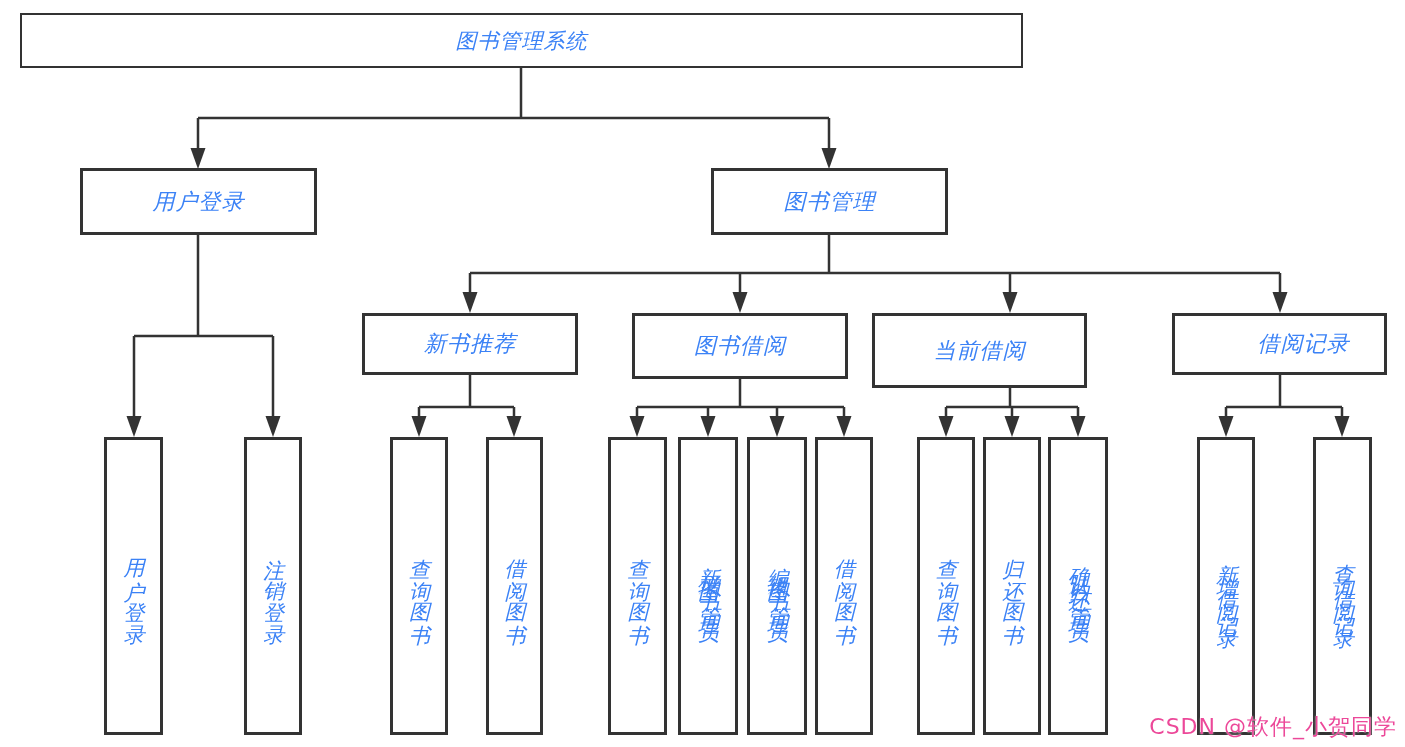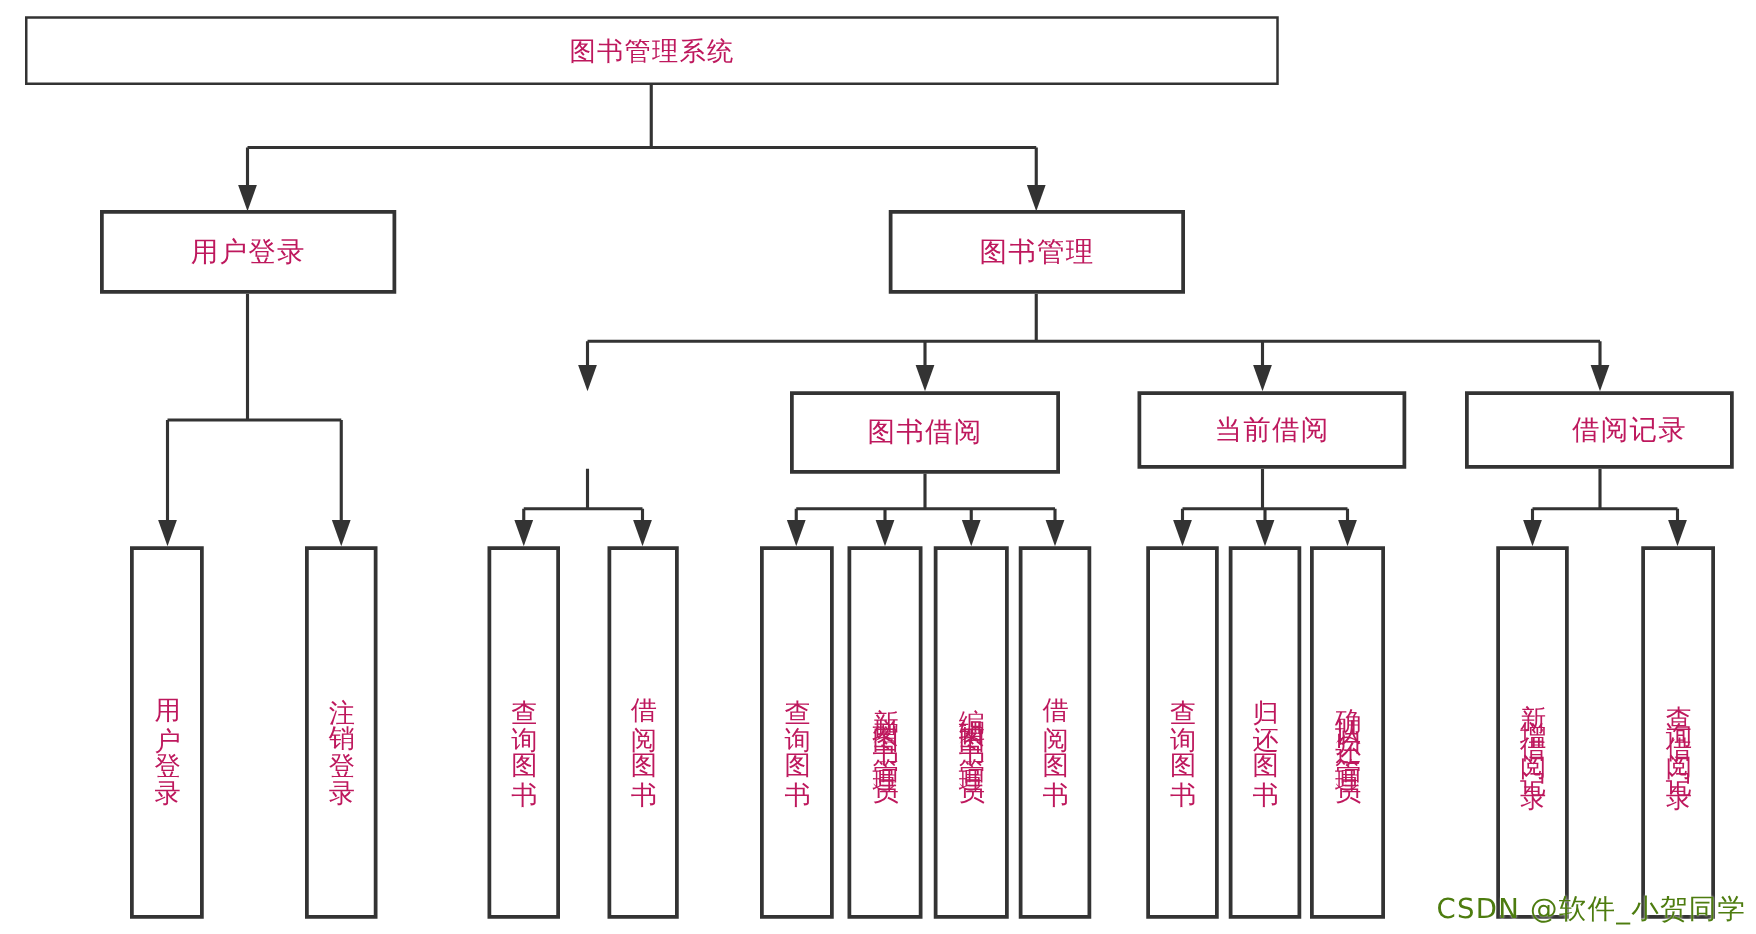--- a/index.html
+++ b/index.html
@@ -26,21 +26,22 @@
     z-index: 1;
     background: #ffffff;
     border: 3px solid #333333;
     display: flex;
     align-items: center;
     justify-content: center;
     text-align: center;
     font-size: 22px;
     letter-spacing: 1px;
     white-space: nowrap;
-    color: #be185d;
+    color: #3b82f6;
+    font-style: italic;
   }
 
   .root-box { border-width: 2px; font-size: 21px; }
 
   .leaf span {
     writing-mode: vertical-rl;
     text-orientation: mixed;
     font-size: 21px;
     line-height: 1;
     letter-spacing: 22px;
@@ -48,21 +49,21 @@
   .leaf.vt6 span { letter-spacing: 13px; }
   .leaf.vt9 span { letter-spacing: 8px; }
 
   .watermark {
     position: absolute;
     right: 8px;
     bottom: 5px;
     z-index: 2;
     font-size: 22px;
     letter-spacing: 1px;
-    color: #4d7c0f;
+    color: #ec4899;
     text-shadow: 0 0 2px #ffffff;
   }
 </style>
 </head>
 <body>
 
 <div class="canvas">
 
   <svg class="connectors" width="1405" height="747" viewBox="0 0 1405 747">
     <g stroke="#333333" stroke-width="2.5" fill="none">
@@ -111,24 +112,27 @@
     <span>图书管理系统</span>
   </div>
 
   <div class="nbox" style="left:80px; top:168px; width:237px; height:67px;">
     <span>用户登录</span>
   </div>
   <div class="nbox" style="left:711px; top:168px; width:237px; height:67px;text-align:center;">
     <span>图书管理</span>
   </div>
 
+  <div class="nbox" style="left:362px; top:313px; width:216px; height:62px;">
+    <span>新书推荐</span>
+  </div>
   <div class="nbox" style="left:632px; top:313px; width:216px; height:66px;">
     <span>图书借阅</span>
   </div>
-  <div class="nbox" style="left:910px; top:313px; width:215px; height:62px;">
+  <div class="nbox" style="left:872px; top:313px; width:215px; height:75px;">
     <span>当前借阅</span>
   </div>
   <div class="nbox" style="left:1172px; top:313px; width:215px; height:62px;padding-left:48px;">
     <span>借阅记录</span>
   </div>
 
   <div class="nbox leaf vt4" style="left:104px; top:437px; width:59px; height:298px;">
     <span>用户登录</span>
   </div>
   <div class="nbox leaf vt4" style="left:244px; top:437px; width:58px; height:298px;">

